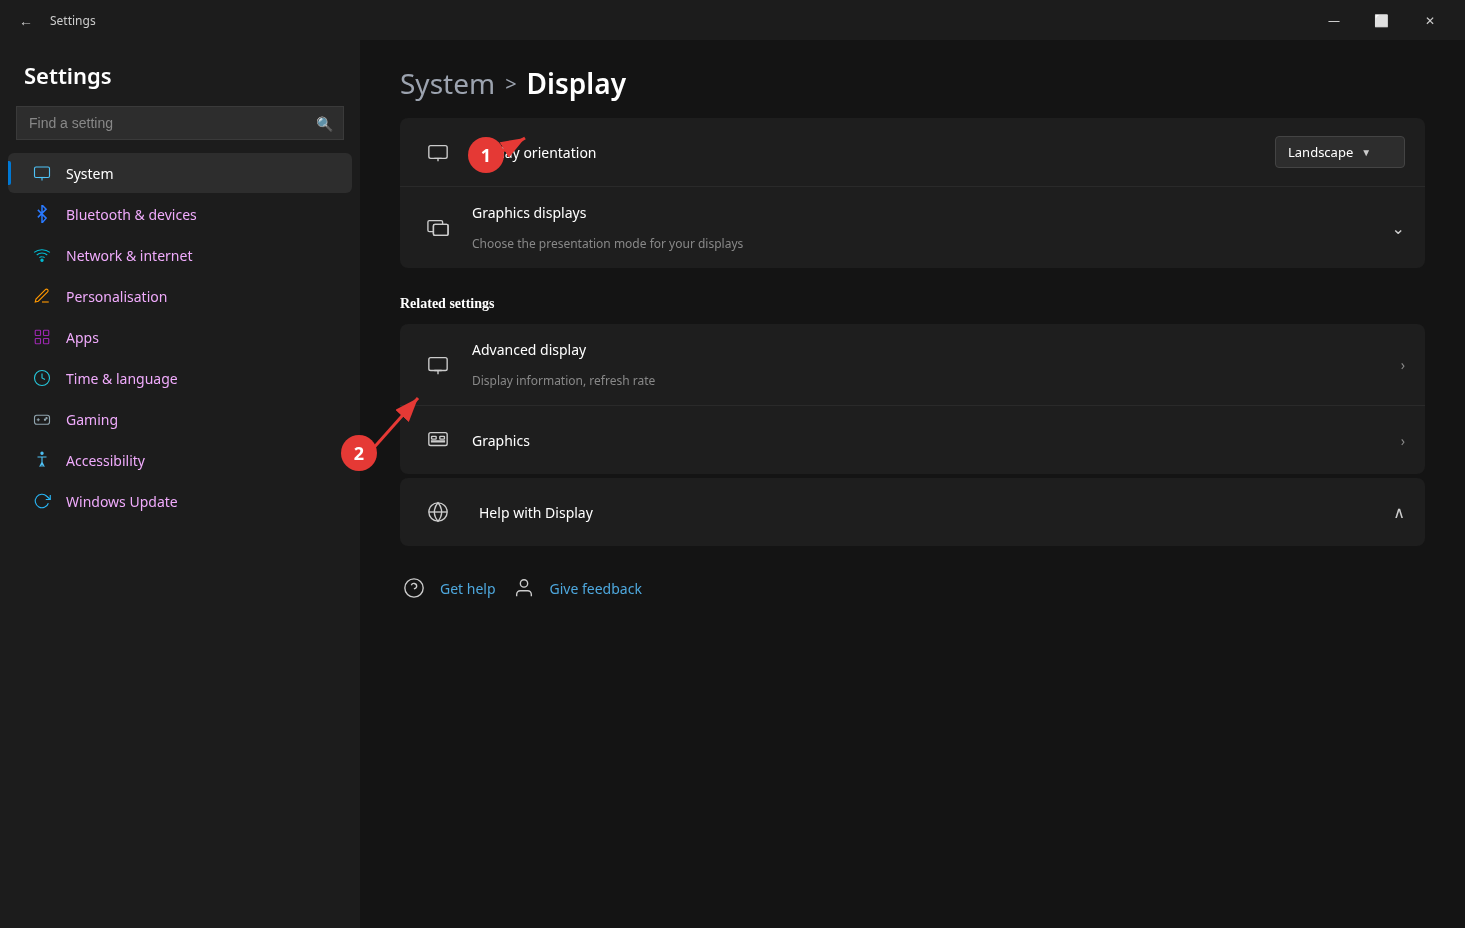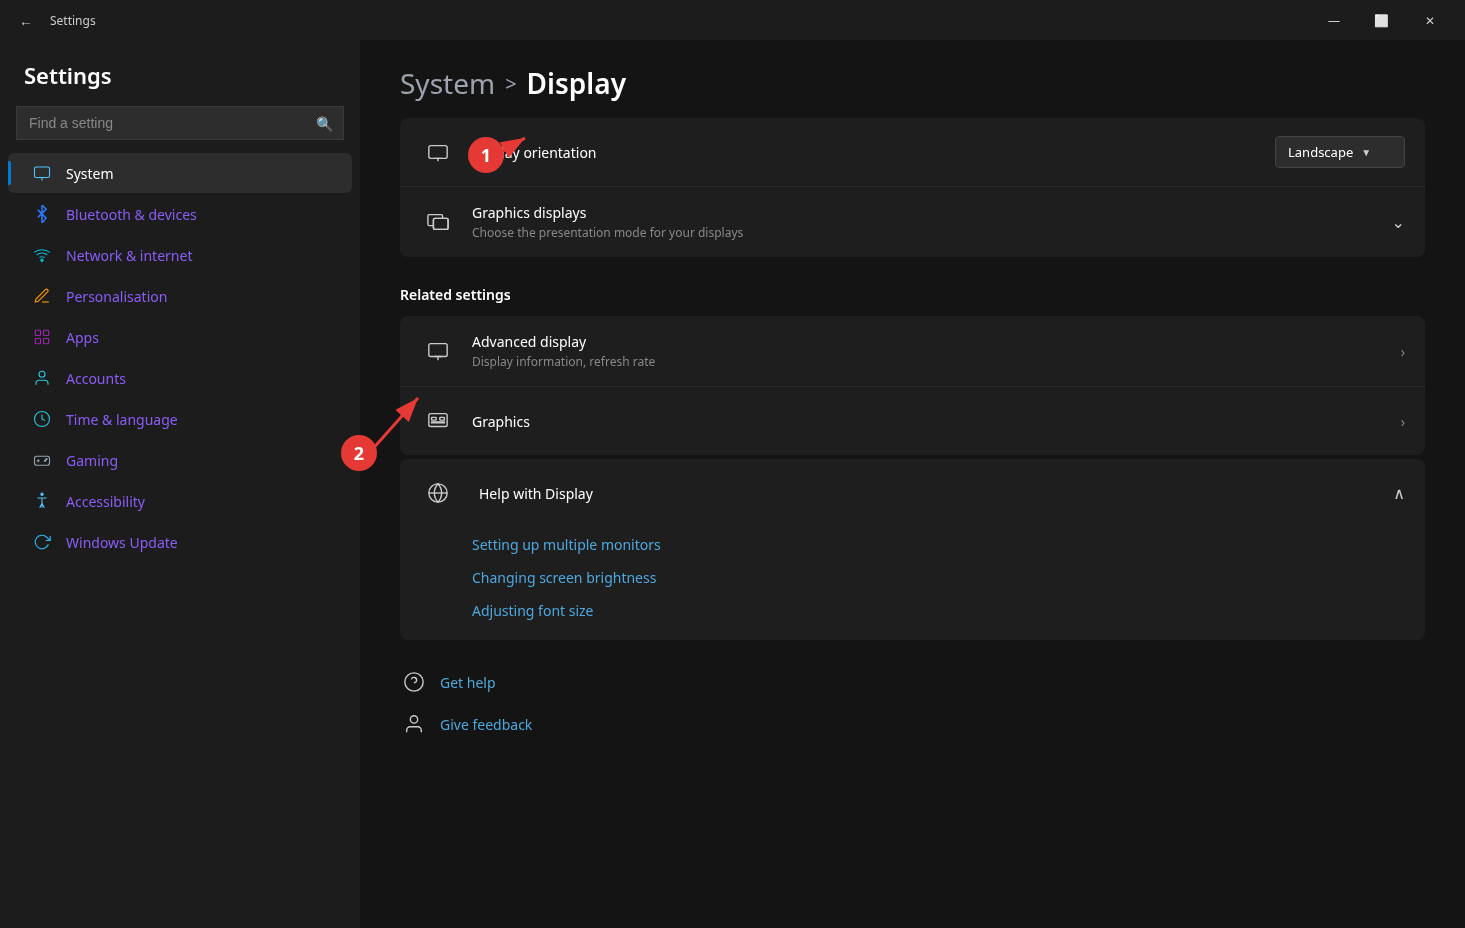--- a/index.html
+++ b/index.html
@@ -100,21 +100,21 @@
 
     
     .nav-item {
       display: flex;
       align-items: center;
       gap: 14px;
       padding: 10px 16px 10px 24px;
       cursor: pointer;
       border-radius: 6px;
       margin: 1px 8px;
-      color: #8b5cf6;
+      color: #f0abfc;
       font-size: 14px;
       position: relative;
     }
     .nav-item.active {
       background: #2d2d2d;
       color: #fff;
     }
     .nav-item.active::before {
       content: '';
       position: absolute;
@@ -206,21 +206,21 @@
       flex: 1;
     }
     .setting-row-title {
       font-size: 14px;
       color: #fff;
       font-weight: 400;
     }
     .setting-row-subtitle {
       font-size: 12px;
       color: #888;
-      margin-top: 2px;
+      margin-top: 13px;
     }
 
     .setting-row-action {
       display: flex;
       align-items: center;
       gap: 8px;
       color: #ccc;
     }
 
     .dropdown-btn {
@@ -246,20 +246,21 @@
       font-size: 14px;
       color: #888;
     }
 
     
     .section-label {
       font-size: 14px;
       font-weight: 600;
       color: #fff;
       padding: 24px 0 12px 0;
+      font-family: Liberation Serif, serif;
     }
 
     
     .help-card {
       background: #1e1e1e;
       border-radius: 8px;
       margin-bottom: 4px;
     }
     .help-header {
       display: flex;
@@ -279,21 +280,21 @@
       color: #4ea8de;
       font-size: 14px;
       cursor: pointer;
       text-decoration: none;
     }
 
     
     .bottom-actions {
       padding: 24px 0 0 0;
       display: flex;
-      flex-direction: column;
+      flex-direction: row;
       gap: 14px;
     }
     .bottom-action {
       display: flex;
       align-items: center;
       gap: 12px;
       color: #4ea8de;
       font-size: 14px;
       cursor: pointer;
     }
@@ -407,29 +408,20 @@
               <rect x="14" y="3" width="7" height="7" rx="1"></rect>
               <rect x="3" y="14" width="7" height="7" rx="1"></rect>
               <rect x="14" y="14" width="7" height="7" rx="1"></rect>
             </svg>
           </div>
     <span>Apps</span>
   </div>
         <div class="nav-item">
     <div class="nav-icon">
             <svg width="18" height="18" viewBox="0 0 24 24" fill="none" stroke="#26c6da" stroke-width="1.5">
-              <path d="M20 21v-2a4 4 0 0 0-4-4H8a4 4 0 0 0-4 4v2"></path>
-              <circle cx="12" cy="7" r="4"></circle>
-            </svg>
-          </div>
-    <span>Accounts</span>
-  </div>
-        <div class="nav-item">
-    <div class="nav-icon">
-            <svg width="18" height="18" viewBox="0 0 24 24" fill="none" stroke="#26c6da" stroke-width="1.5">
               <circle cx="12" cy="12" r="10"></circle>
               <polyline points="12 6 12 12 16 14"></polyline>
             </svg>
           </div>
     <span>Time &amp; language</span>
   </div>
         <div class="nav-item">
     <div class="nav-icon">
             <svg width="18" height="18" viewBox="0 0 24 24" fill="none" stroke="#90a4ae" stroke-width="1.5">
               <rect x="2" y="7" width="20" height="12" rx="3"></rect>
@@ -557,25 +549,20 @@
               <path d="M12 2a15.3 15.3 0 0 1 4 10 15.3 15.3 0 0 1-4 10 15.3 15.3 0 0 1-4-10 15.3 15.3 0 0 1 4-10z"></path>
             </svg>
           </div>
           <div class="setting-row-content">
             <div class="setting-row-title">Help with Display</div>
           </div>
           <div class="setting-row-action">
             <span style="font-size:16px;">∧</span>
           </div>
         </div>
-        <div class="help-links">
-          <a class="help-link">Setting up multiple monitors</a>
-          <a class="help-link">Changing screen brightness</a>
-          <a class="help-link">Adjusting font size</a>
-        </div>
       </div>
 
       <div class="bottom-actions">
         <div class="bottom-action">
           <div class="bottom-action-icon">
             <svg width="22" height="22" viewBox="0 0 24 24" fill="none" stroke="#ccc" stroke-width="1.5">
               <circle cx="12" cy="12" r="10"></circle>
               <path d="M9.09 9a3 3 0 0 1 5.83 1c0 2-3 3-3 3"></path>
               <line x1="12" y1="17" x2="12.01" y2="17"></line>
             </svg>

